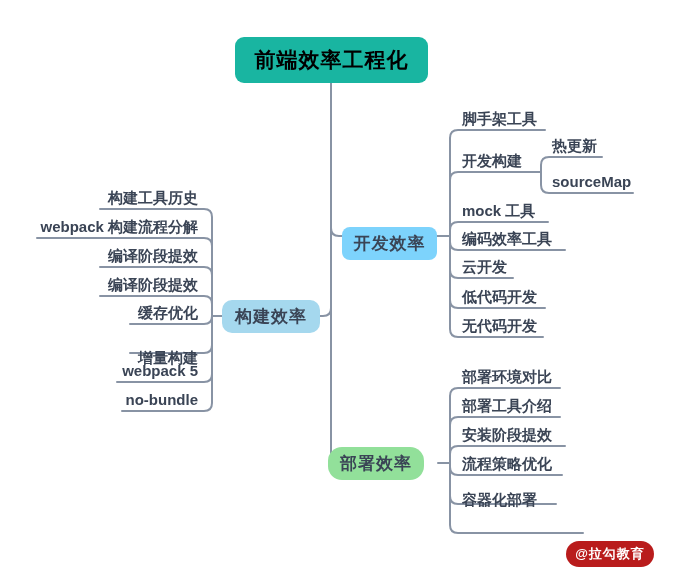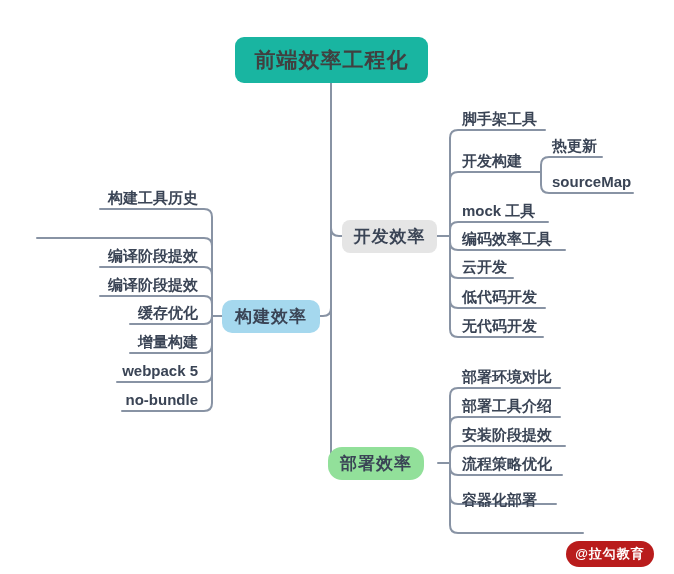--- a/index.html
+++ b/index.html
@@ -9,21 +9,21 @@
   }
   svg.wires{position:absolute;left:0;top:0;width:674px;height:574px;}
   .cn{stroke:#8893a4;stroke-width:2;fill:none;stroke-linecap:round;stroke-linejoin:round;}
   .node{
     position:absolute;display:flex;align-items:center;justify-content:center;
     font-weight:bold;color:#3a4455;border-radius:8px;white-space:nowrap;
     box-sizing:border-box;
   }
   .root{
     left:235px;top:37px;width:193px;height:46px;border-radius:9px;
-    color:#404040;font-size:21px;letter-spacing:1px;
+    color:#000000;font-size:21px;letter-spacing:1px;
   }
   .branch{font-size:17px;letter-spacing:1px;height:33px;}
   .b-dev{left:342px;top:220px;width:95px;}
   .b-build{left:222px;top:300px;width:98px;border-radius:10px;}
   .b-deploy{left:328px;top:447px;width:96px;border-radius:14px;}
   .leaf{
     position:absolute;font-size:15px;font-weight:bold;color:#3a4455;
     white-space:nowrap;line-height:16px;
   }
   .lg{right:476px;text-align:right;}  
@@ -71,29 +71,30 @@
     <path class="cn" d="M438 463 H450"></path>
     <path class="cn" d="M450 463 V396 Q450 388 458 388 H560"></path>
     <path class="cn" d="M450 463 V425 Q450 417 458 417 H560"></path>
     <path class="cn" d="M450 463 V454 Q450 446 458 446 H565"></path>
     <path class="cn" d="M450 463 V467 Q450 475 458 475 H562"></path>
     <path class="cn" d="M450 463 V496 Q450 504 458 504 H556"></path>
     <path class="cn" d="M450 463 V525 Q450 533 458 533 H583"></path>
   </svg>
 
   <div class="node root" style="background: rgb(25, 181, 161);">前端效率工程化</div>
-  <div class="node branch b-dev" style="background: #e5e5e5;">开发效率</div>
+  <div class="node branch b-dev" style="background: #7dd3fc; margin-top: 7px;">开发效率</div>
   <div class="node branch b-build" style="background: rgb(165, 216, 238);">构建效率</div>
   <div class="node branch b-deploy" style="background: rgb(146, 224, 154);">部署效率</div>
 
   <div class="leaf lg" style="bottom:368px">构建工具历史</div>
+  <div class="leaf lg" style="bottom:339px">webpack 构建流程分解</div>
   <div class="leaf lg" style="bottom:310px">编译阶段提效</div>
   <div class="leaf lg" style="bottom:281px">编译阶段提效</div>
   <div class="leaf lg" style="bottom:253px">缓存优化</div>
-  <div class="leaf lg" style="bottom:224px">增量构建</div>
+  <div class="leaf lg" style="bottom:208px">增量构建</div>
   <div class="leaf lg" style="bottom:195px">webpack 5</div>
   <div class="leaf lg" style="bottom:166px">no-bundle</div>
 
   <div class="leaf rg" style="bottom:447px">脚手架工具</div>
   <div class="leaf rg" style="bottom:405px">开发构建</div>
   <div class="leaf sub" style="bottom:420px">热更新</div>
   <div class="leaf sub" style="bottom:384px">sourceMap</div>
   <div class="leaf rg" style="bottom:355px">mock 工具</div>
   <div class="leaf rg" style="bottom:327px">编码效率工具</div>
   <div class="leaf rg" style="bottom:299px">云开发</div>

